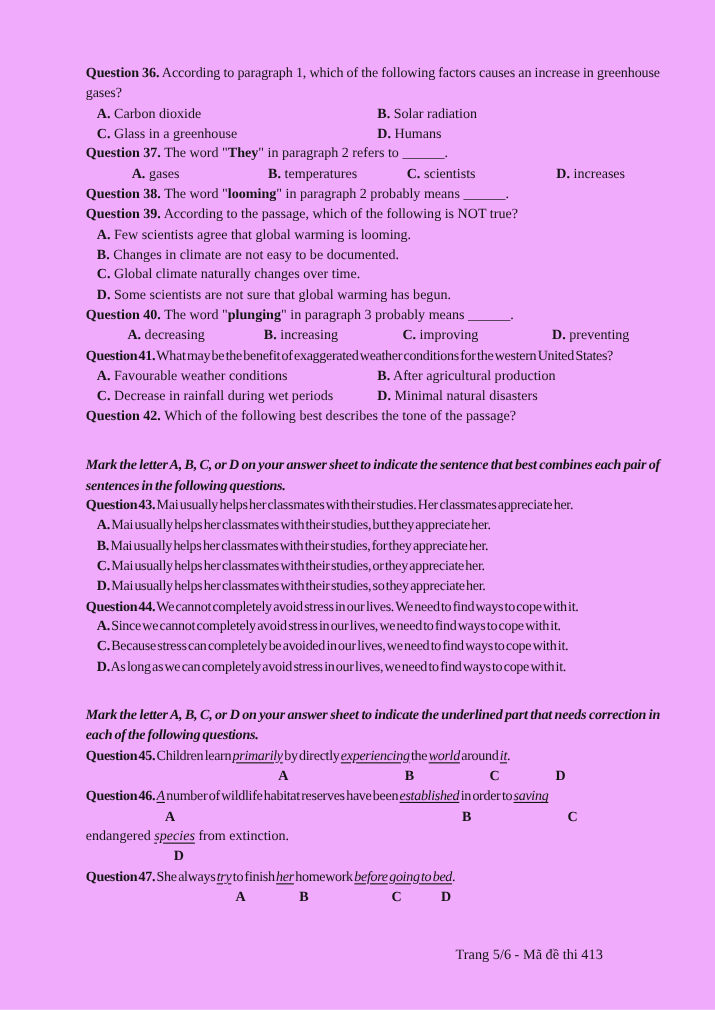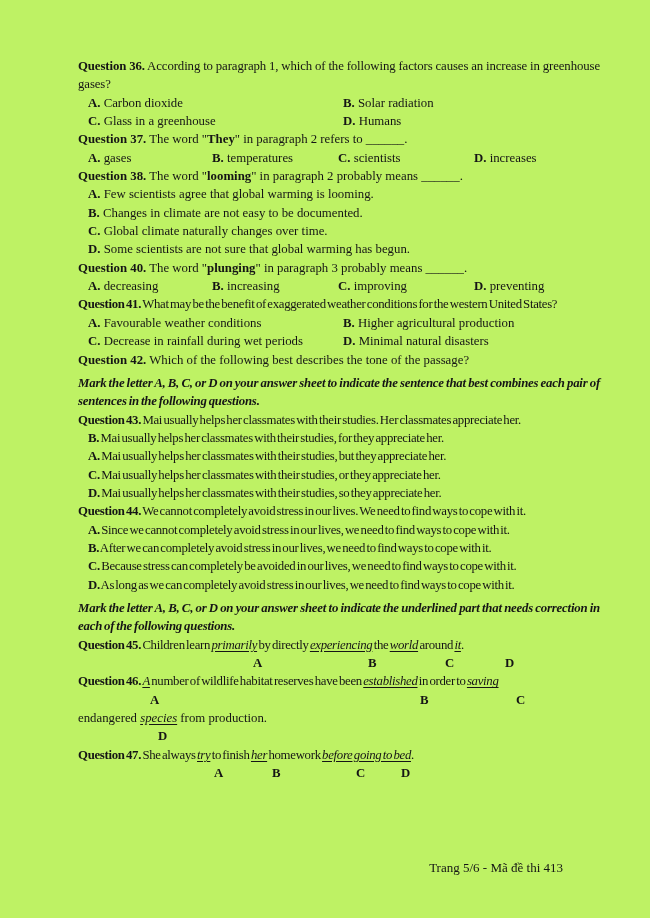--- a/index.html
+++ b/index.html
@@ -1,44 +1,44 @@
 <!DOCTYPE html>
 <html><head>
 <meta charset="utf-8">
 <style>
   html,body{margin:0;padding:0;background:#e8e8e8;}
   .page{
-    position:relative;width:650px;height:918px;background:#bef264;
+    position:relative;width:650px;height:918px;background:#f0abfc;
     font-family:"Liberation Serif","DejaVu Serif",serif;
     color:#151515;overflow:hidden;margin:0 auto;
   }
   .content{
     position:absolute;left:78px;top:57px;width:522px;
     font-size:12.8px;line-height:18.35px;
   }
   p{margin:0;}
   b{font-weight:bold;}
   u{text-decoration:underline;text-underline-offset:2px;font-style:italic;}
   .j{text-align:justify;letter-spacing:-0.1px;word-spacing:-0.8px;}
   .nw{white-space:nowrap;letter-spacing:-0.3px;word-spacing:-1.6px;}
   .sect{font-weight:bold;font-style:italic;text-align:justify;letter-spacing:-0.2px;word-spacing:-1px;}
-  .gap{margin-top:5px;}
-  .opts4{display:flex;padding-left:10px;}
+  .gap{margin-top:26px;}
+  .opts4{display:flex;padding-left:10px;justify-content:center;}
   .opts4 .c1{width:124px;flex:none;}
   .opts4 .c2{width:126px;flex:none;}
   .opts4 .c3{width:136px;flex:none;}
   .opts4 .c4{flex:none;}
   .opts2{display:flex;padding-left:10px;}
   .opts2 .c1{width:255px;flex:none;}
   .opts2 .c2{flex:none;}
   .optline{padding-left:10px;}
   .letters{position:relative;height:18.35px;font-weight:bold;}
   .letters span{position:absolute;top:0;}
   .footer{
-    position:absolute;top:859px;right:87px;
+    position:absolute;top:859px;right:102px;
     font-size:13px;line-height:18px;color:#151515;text-align:center;
   }
 </style>
 </head>
 <body>
 
 <div class="page">
   <div class="content">
 
     <div>
@@ -61,66 +61,66 @@
         <span class="c3"><b>C.</b> <span>scientists</span></span>
         <span class="c4"><b>D.</b> <span>increases</span></span>
       </div>
     </div>
 
     <div>
       <p><b>Question 38.</b> <span>The word "</span><b>looming</b><span>" in paragraph 2 probably means ______.</span></p>
     </div>
 
     <div>
+      <p><b>Question 39.</b> <span>According to the passage, which of the following is NOT true?</span></p>
       <p class="optline"><b>A.</b> <span>Few scientists agree that global warming is looming.</span></p>
       <p class="optline"><b>B.</b> <span>Changes in climate are not easy to be documented.</span></p>
       <p class="optline"><b>C.</b> <span>Global climate naturally changes over time.</span></p>
       <p class="optline"><b>D.</b> <span>Some scientists are not sure that global warming has begun.</span></p>
     </div>
 
     <div>
       <p><b>Question 40.</b> <span>The word "</span><b>plunging</b><span>" in paragraph 3 probably means ______.</span></p>
       <div class="opts4">
         <span class="c1"><b>A.</b> <span>decreasing</span></span>
         <span class="c2"><b>B.</b> <span>increasing</span></span>
         <span class="c3"><b>C.</b> <span>improving</span></span>
         <span class="c4"><b>D.</b> <span>preventing</span></span>
       </div>
     </div>
 
     <div>
       <p class="nw"><b>Question 41.</b> <span>What may be the benefit of exaggerated weather conditions for the western United States?</span></p>
       <div class="opts2">
         <span class="c1"><b>A.</b> <span>Favourable weather conditions</span></span>
-        <span class="c2"><b>B.</b> <span>Higher agricultural production</span></span>
+        <span class="c2"><b>B.</b> <span>After agricultural production</span></span>
       </div>
       <div class="opts2">
         <span class="c1"><b>C.</b> <span>Decrease in rainfall during wet periods</span></span>
         <span class="c2"><b>D.</b> <span>Minimal natural disasters</span></span>
       </div>
     </div>
 
     <div>
       <p><b>Question 42.</b> <span>Which of the following best describes the tone of the passage?</span></p>
     </div>
 
     <p class="sect gap">Mark the letter A, B, C, or D on your answer sheet to indicate the sentence that best combines each pair of sentences in the following questions.</p>
 
     <div>
       <p class="nw"><b>Question 43.</b> <span>Mai usually helps her classmates with their studies. Her classmates appreciate her.</span></p>
+      <p class="optline nw"><b>A.</b> <span>Mai usually helps her classmates with their studies, but they appreciate her.</span></p>
       <p class="optline nw"><b>B.</b> <span>Mai usually helps her classmates with their studies, for they appreciate her.</span></p>
-      <p class="optline nw"><b>A.</b> <span>Mai usually helps her classmates with their studies, but they appreciate her.</span></p>
       <p class="optline nw"><b>C.</b> <span>Mai usually helps her classmates with their studies, or they appreciate her.</span></p>
       <p class="optline nw"><b>D.</b> <span>Mai usually helps her classmates with their studies, so they appreciate her.</span></p>
     </div>
 
     <div>
       <p class="nw"><b>Question 44.</b> <span>We cannot completely avoid stress in our lives. We need to find ways to cope with it.</span></p>
       <p class="optline nw"><b>A.</b> <span>Since we cannot completely avoid stress in our lives, we need to find ways to cope with it.</span></p>
-      <p class="optline nw"><b>B.</b> <span>After we can completely avoid stress in our lives, we need to find ways to cope with it.</span></p>
       <p class="optline nw"><b>C.</b> <span>Because stress can completely be avoided in our lives, we need to find ways to cope with it.</span></p>
       <p class="optline nw"><b>D.</b> <span>As long as we can completely avoid stress in our lives, we need to find ways to cope with it.</span></p>
     </div>
 
     <p class="sect gap">Mark the letter A, B, C, or D on your answer sheet to indicate the underlined part that needs correction in each of the following questions.</p>
 
     <div>
       <p class="nw"><b>Question 45.</b> <span>Children learn </span><u>primarily</u><span> by directly </span><u>experiencing</u><span> the </span><u>world</u><span> around </span><u>it</u><span>.</span></p>
       <div class="letters">
         <span style="left:175px">A</span>
@@ -130,21 +130,21 @@
       </div>
     </div>
 
     <div>
       <p class="nw"><b>Question 46.</b> <u>A</u><span> number of wildlife habitat reserves have been </span><u>established</u><span> in order to </span><u>saving</u></p>
       <div class="letters">
         <span style="left:72px">A</span>
         <span style="left:342px">B</span>
         <span style="left:438px">C</span>
       </div>
-      <p><span>endangered </span><u>species</u><span> from production.</span></p>
+      <p><span>endangered </span><u>species</u><span> from extinction.</span></p>
       <div class="letters">
         <span style="left:80px">D</span>
       </div>
     </div>
 
     <div>
       <p class="nw"><b>Question 47.</b> <span>She always </span><u>try</u><span> to finish </span><u>her</u><span> homework </span><u>before</u><span> </span><u>going to bed</u><span>.</span></p>
       <div class="letters">
         <span style="left:136px">A</span>
         <span style="left:194px">B</span>

